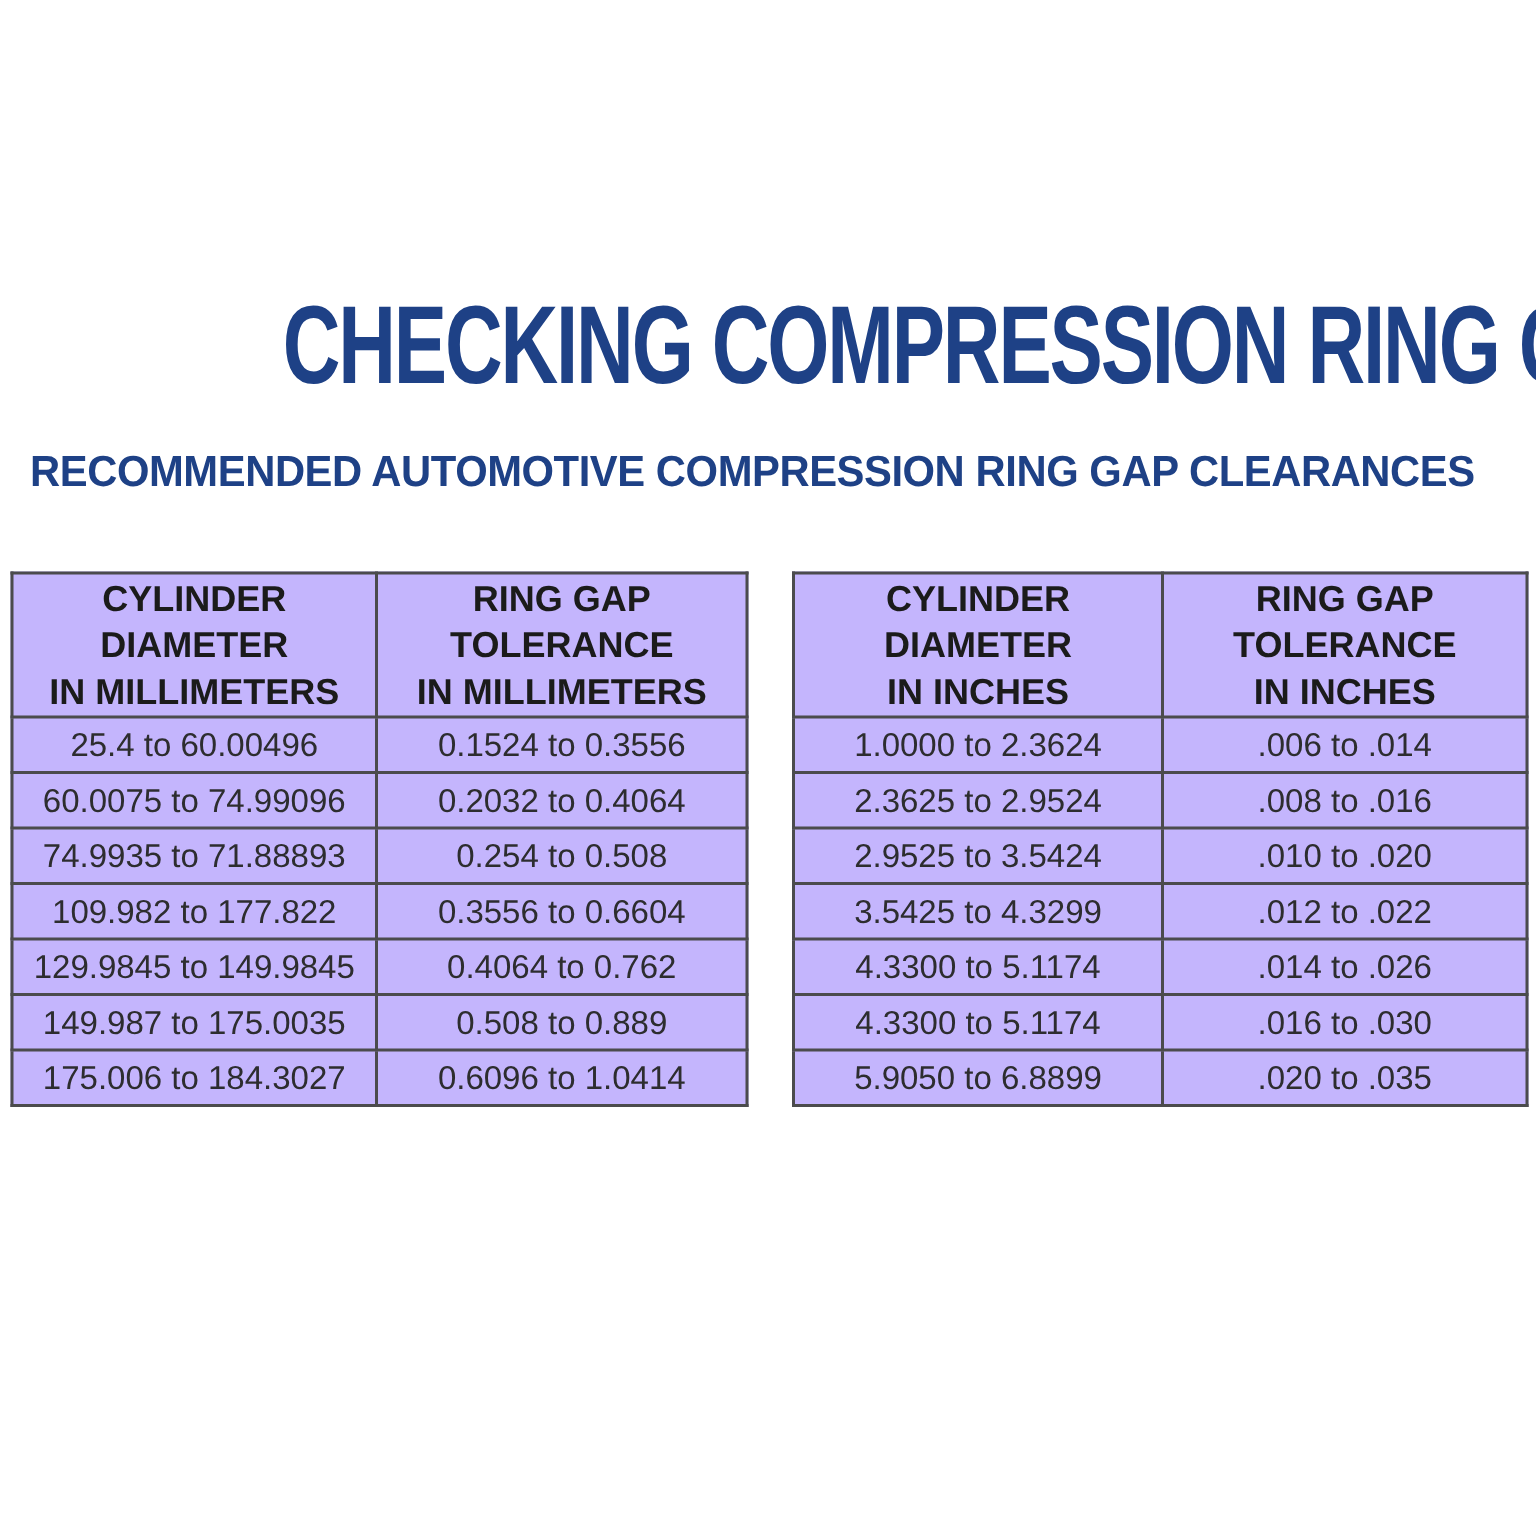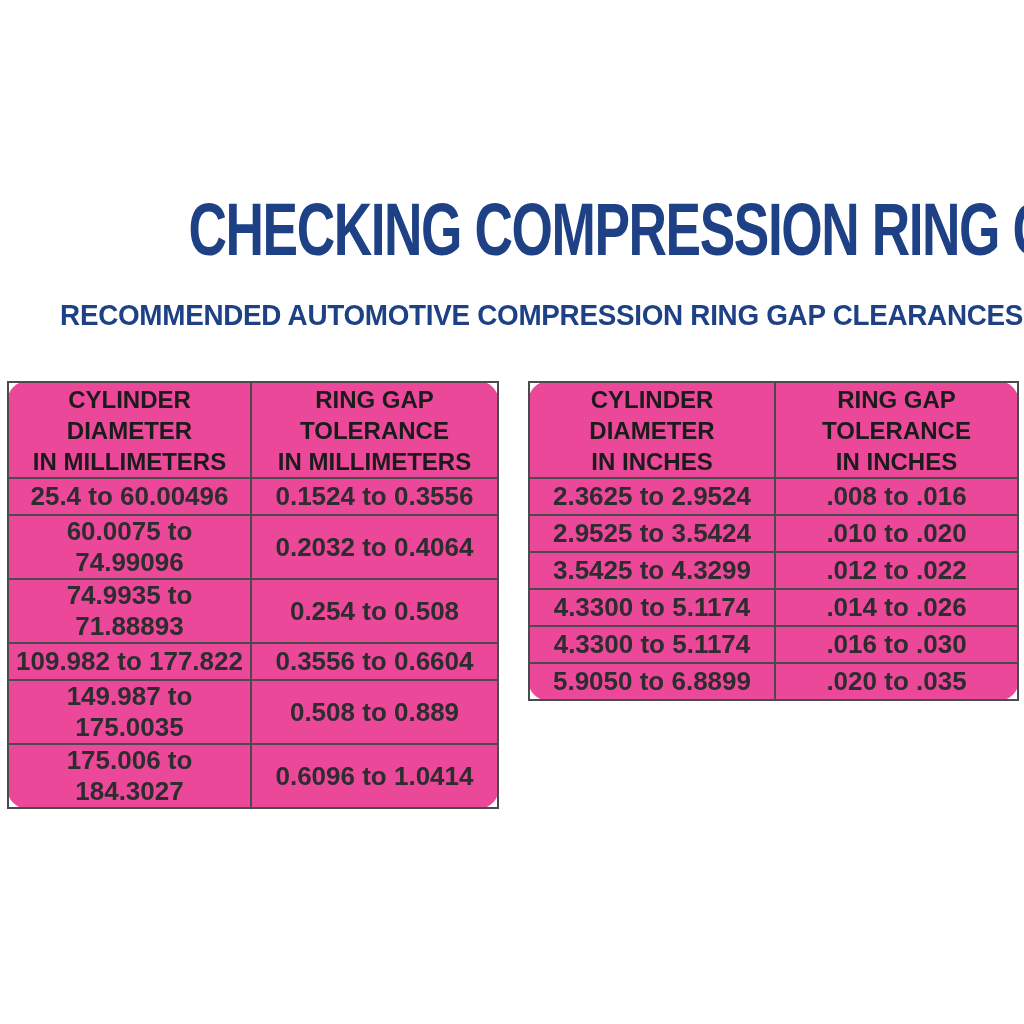--- a/index.html
+++ b/index.html
@@ -31,40 +31,38 @@
     letter-spacing: -2px;
     transform: scaleX(0.72);
     transform-origin: 50% 50%;
   }
   .subtitle-wrap {
     position: absolute;
     top: 300px;
     left: 0;
     width: 892px;
     text-align: center;
-    padding-left: 40px;
   }
   .page-subtitle {
     display: inline-block;
     white-space: nowrap;
     font-size: 29px;
     line-height: 30px;
     font-weight: bold;
     color: #1e4186;
     letter-spacing: -0.3px;
     transform: scaleX(0.96);
     transform-origin: 50% 50%;
   }
   table.gap-table {
     position: absolute;
     top: 381px;
     border-collapse: collapse;
     table-layout: fixed;
-    background: #ec4899;
-    border-radius: 21px;
+    background: #c4b5fd;
   }
   #metric-table { left: 7px;  width: 490px; }
   #imperial-table { left: 528px; width: 489px; }
   table.gap-table th,
   table.gap-table td {
     border: 2px solid #4b4b4d;
     text-align: center;
     vertical-align: middle;
     padding: 0;
   }
@@ -72,22 +70,22 @@
     height: 94px;
     font-size: 24px;
     line-height: 31px;
     font-weight: bold;
     color: #1b1b1b;
     white-space: pre-line;
     letter-spacing: 0px;
   }
   table.gap-table td {
     height: 35px;
-    font-size: 26px;
-    font-weight: bold;
+    font-size: 22px;
+    font-weight: normal;
     color: #2d2d2f;
     letter-spacing: 0px;
   }
 </style>
 </head>
 <body>
 
 <div class="title-wrap">
   <span class="page-title">CHECKING COMPRESSION RING GAPS</span>
 </div>
@@ -122,20 +120,24 @@
     </tr>
     <tr>
       <td>74.9935 to 71.88893</td>
       <td>0.254 to 0.508</td>
     </tr>
     <tr>
       <td>109.982 to 177.822</td>
       <td>0.3556 to 0.6604</td>
     </tr>
     <tr>
+      <td>129.9845 to 149.9845</td>
+      <td>0.4064 to 0.762</td>
+    </tr>
+    <tr>
       <td>149.987 to 175.0035</td>
       <td>0.508 to 0.889</td>
     </tr>
     <tr>
       <td>175.006 to 184.3027</td>
       <td>0.6096 to 1.0414</td>
     </tr>
   </tbody>
 </table>
 
@@ -148,20 +150,24 @@
     <tr>
       <th>CYLINDER
 DIAMETER
 IN INCHES</th>
       <th>RING GAP
 TOLERANCE
 IN INCHES</th>
     </tr>
   </thead>
   <tbody>
+    <tr>
+      <td>1.0000 to 2.3624</td>
+      <td>.006 to .014</td>
+    </tr>
     <tr>
       <td>2.3625 to 2.9524</td>
       <td>.008 to .016</td>
     </tr>
     <tr>
       <td>2.9525 to 3.5424</td>
       <td>.010 to .020</td>
     </tr>
     <tr>
       <td>3.5425 to 4.3299</td>

